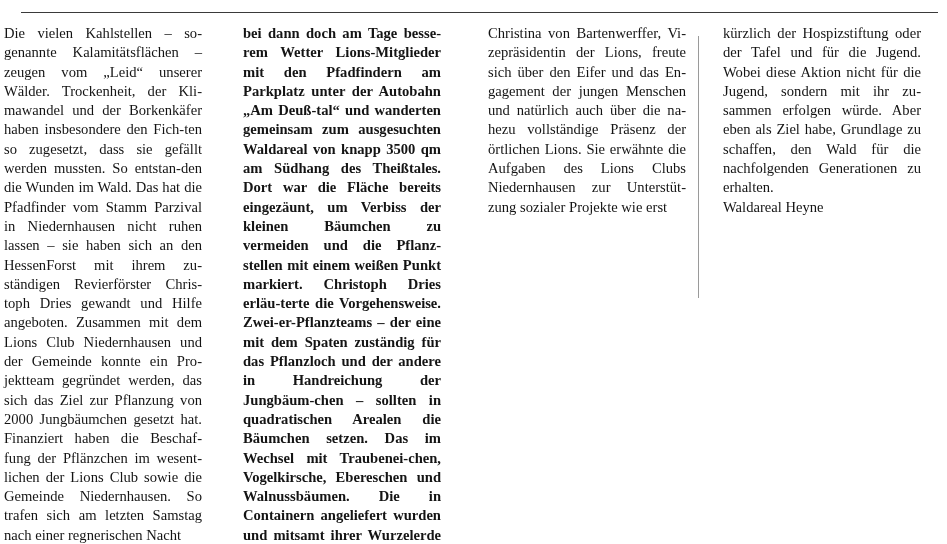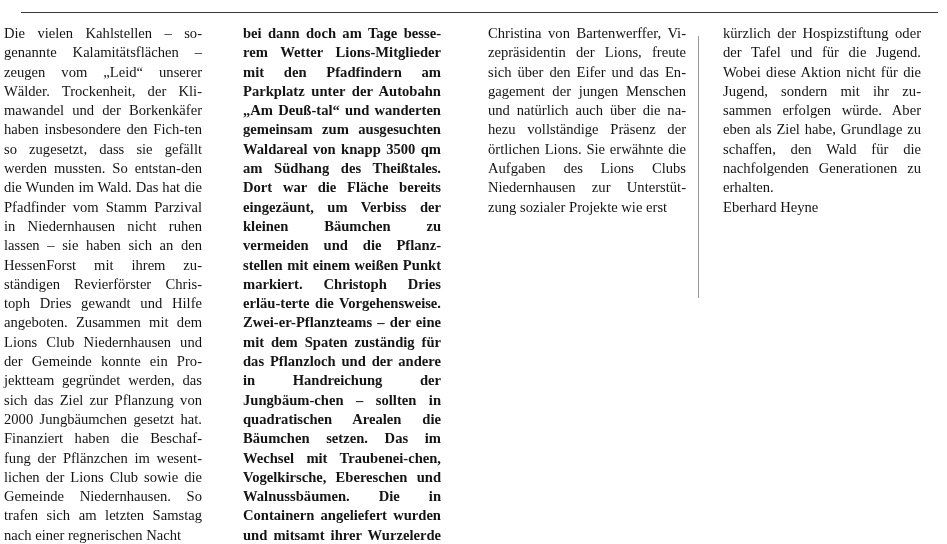--- a/index.html
+++ b/index.html
@@ -89,17 +89,17 @@
     <div class="col col2">
       <p class="col-text">bei dann doch am Tage besse-rem Wetter Lions-Mitglieder mit den Pfadfindern am Parkplatz unter der Autobahn „Am Deuß-tal“ und wanderten gemeinsam zum ausgesuchten Waldareal von knapp 3500 qm am Südhang des Theißtales. Dort war die Fläche bereits eingezäunt, um Verbiss der kleinen Bäumchen zu vermeiden und die Pflanz-stellen mit einem weißen Punkt markiert. Christoph Dries erläu-terte die Vorgehensweise. Zwei-er-Pflanzteams – der eine mit dem Spaten zuständig für das Pflanzloch und der andere in Handreichung der Jungbäum-chen – sollten in quadratischen Arealen die Bäumchen setzen. Das im Wechsel mit Traubenei-chen, Vogelkirsche, Ebereschen und Walnussbäumen. Die in Containern angeliefert wurden und mitsamt ihrer Wurzelerde in das Pflanzloch gesetzt und festgetreten werden sollten.</p>
     </div>
 
     <div class="col col3">
       <p class="col-text">Christina von Bartenwerffer, Vi-zepräsidentin der Lions, freute sich über den Eifer und das En-gagement der jungen Menschen und natürlich auch über die na-hezu vollständige Präsenz der örtlichen Lions. Sie erwähnte die Aufgaben des Lions Clubs Niedernhausen zur Unterstüt-zung sozialer Projekte wie erst</p>
     </div>
 
     <div class="col col4">
       <p class="col-text">kürzlich der Hospizstiftung oder der Tafel und für die Jugend. Wobei diese Aktion nicht für die Jugend, sondern mit ihr zu-sammen erfolgen würde. Aber eben als Ziel habe, Grundlage zu schaffen, den Wald für die nachfolgenden Generationen zu erhalten.</p>
-      <p class="col-text author">Eberhard Heyne</p>
+      <p class="col-text author">Waldareal Heyne</p>
     </div>
 
   </div>
 </div>
 
 </body></html>

